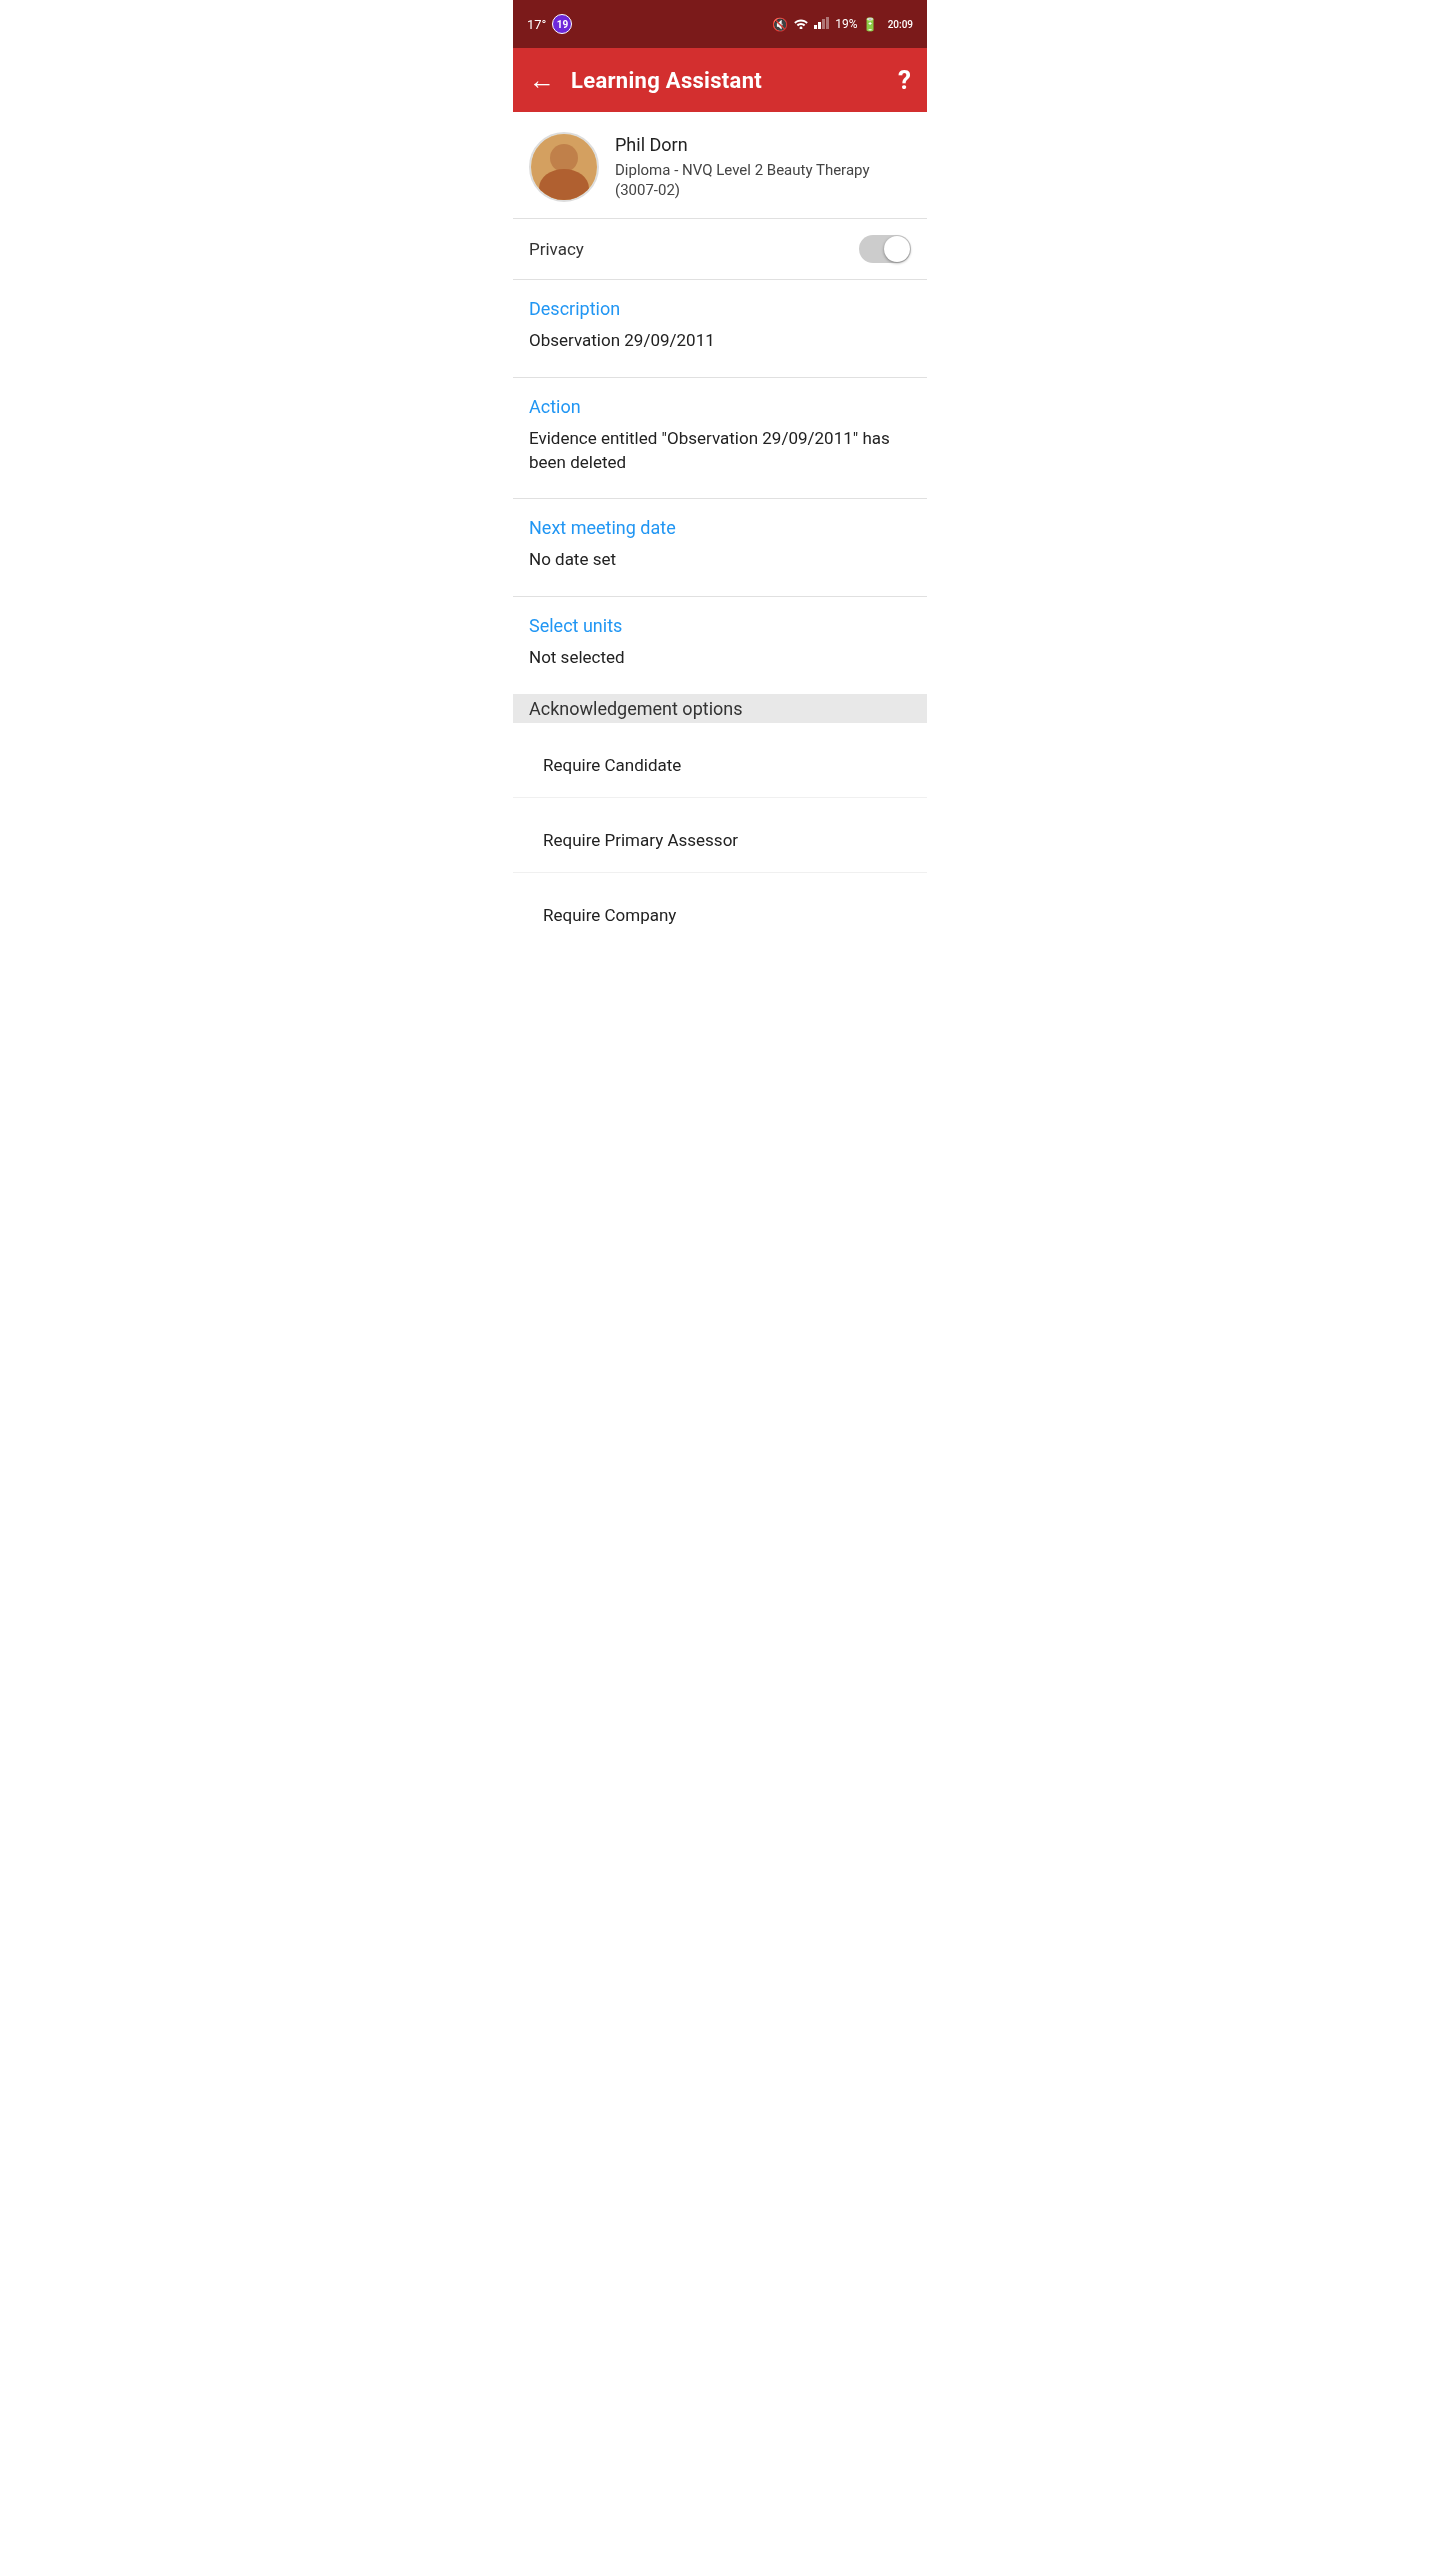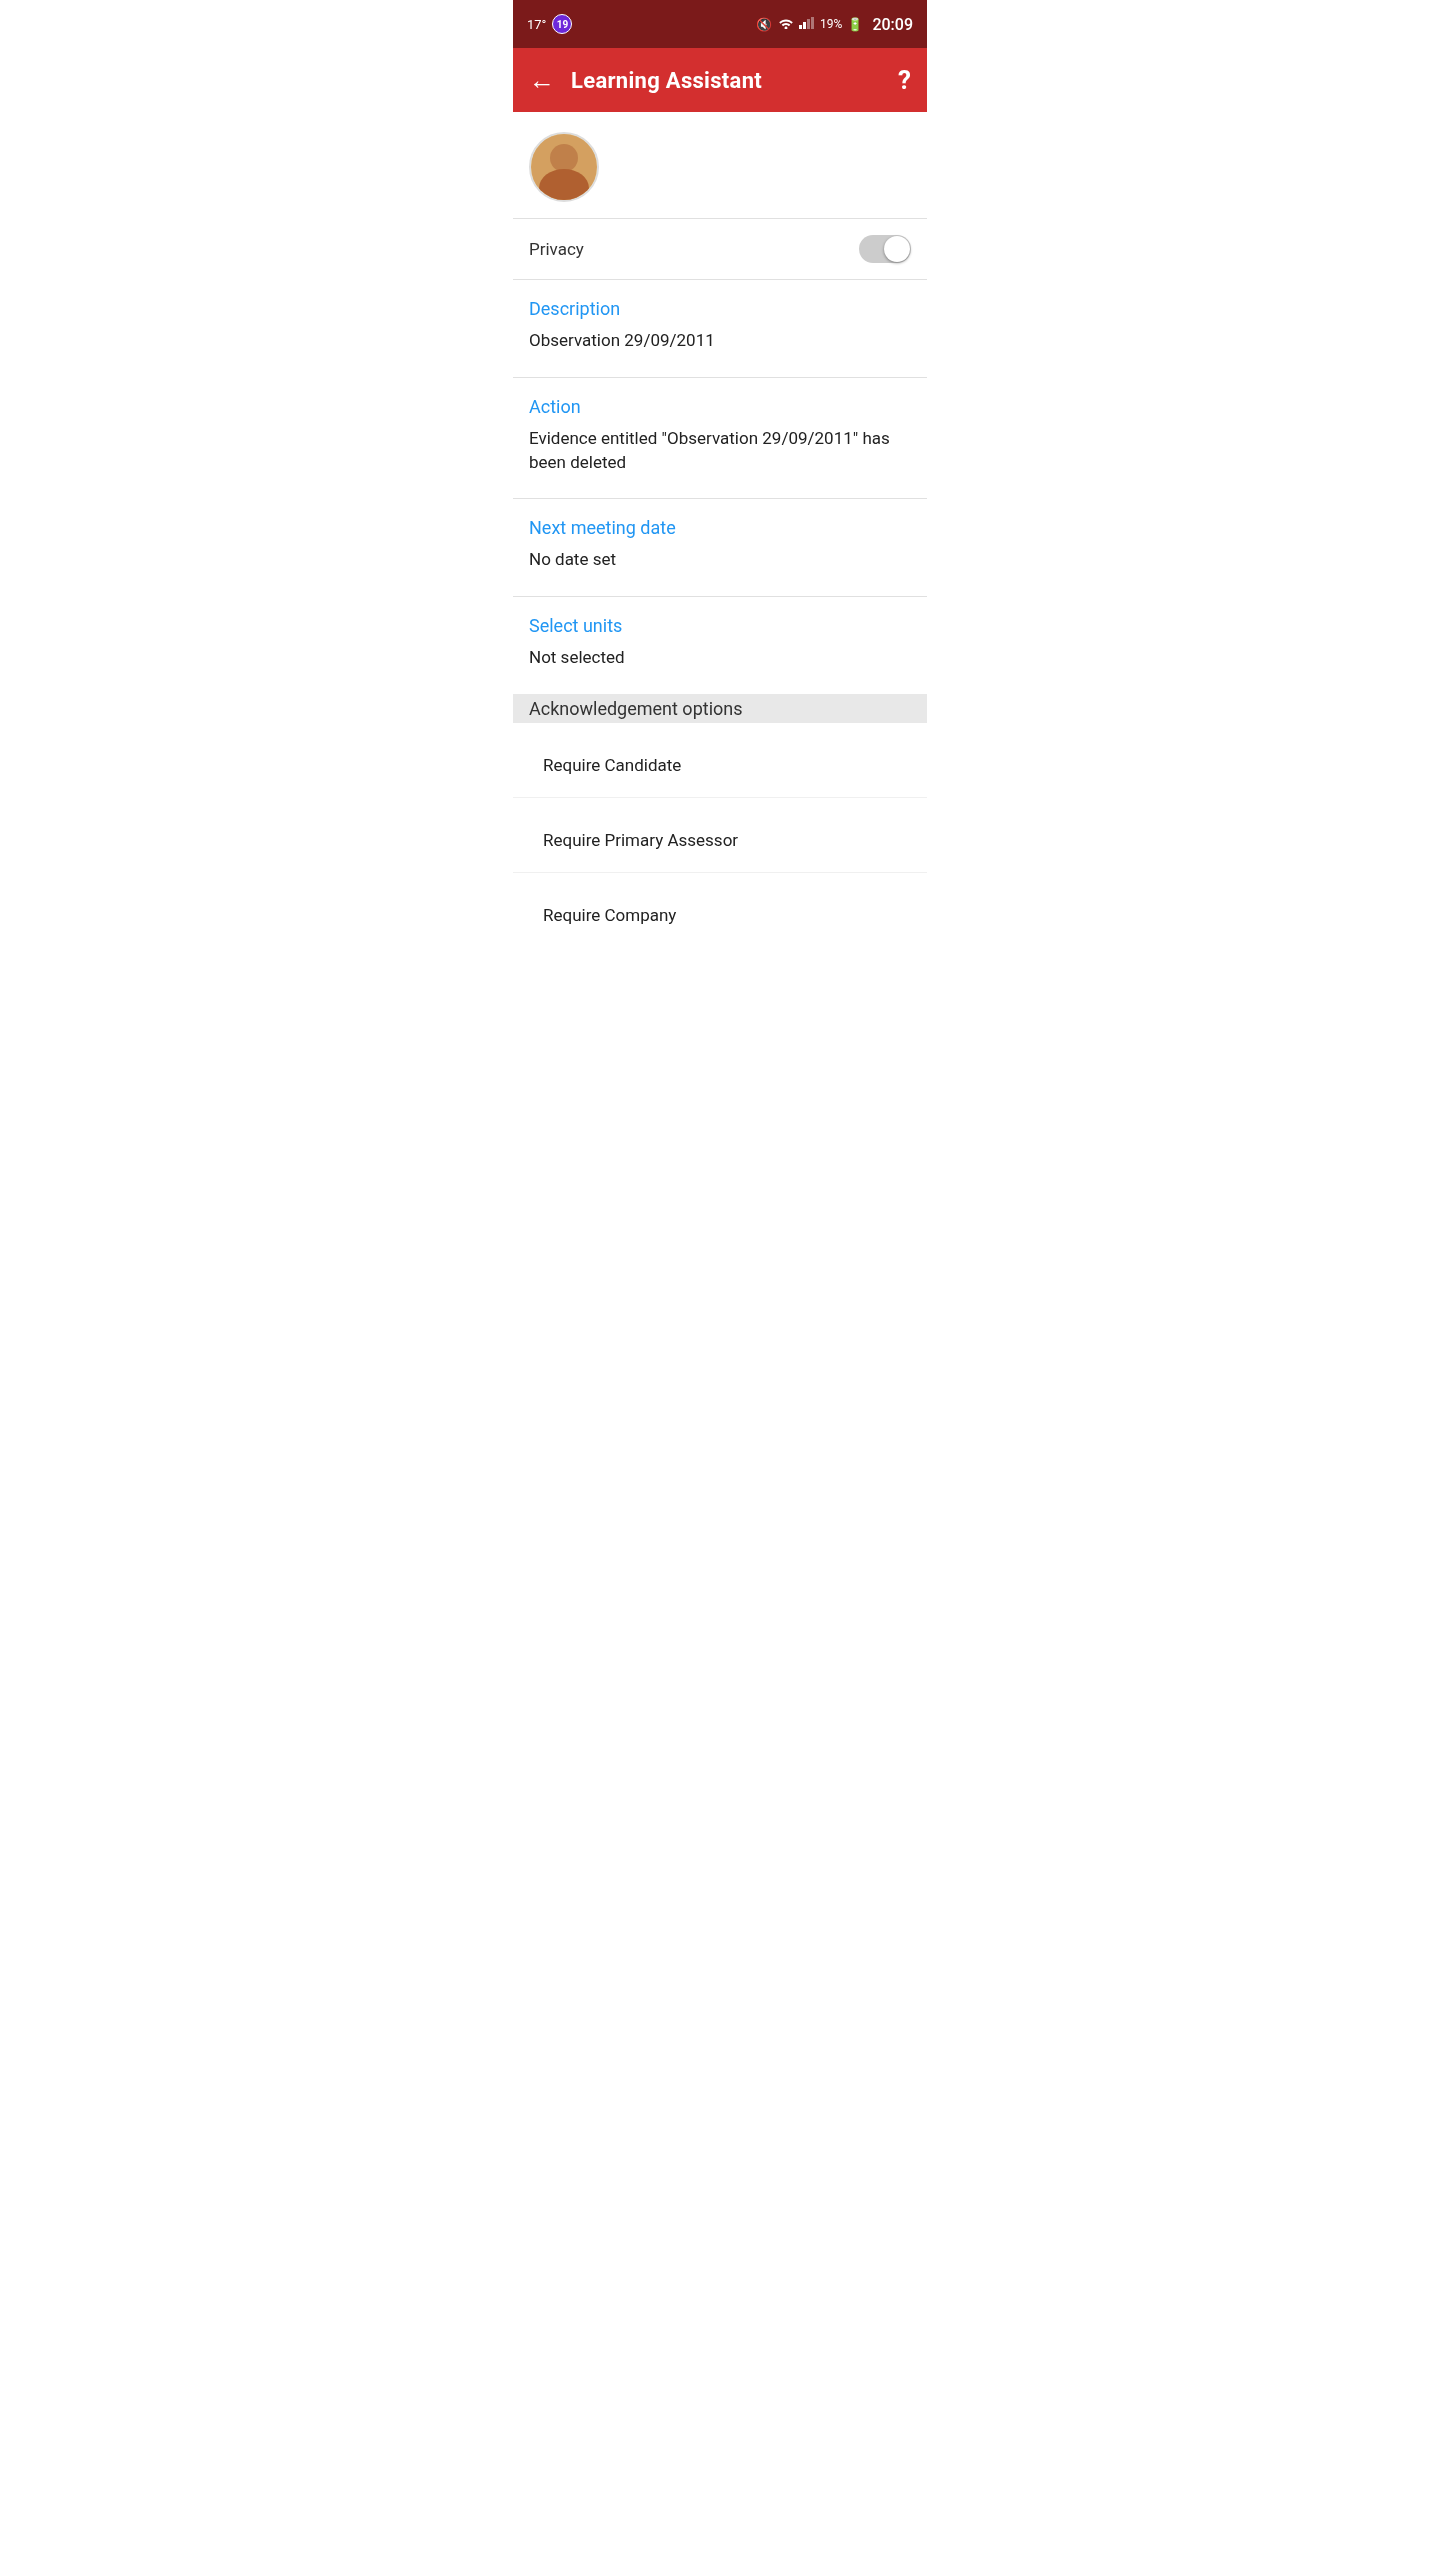--- a/index.html
+++ b/index.html
@@ -260,34 +260,38 @@
     <span style="font-size:13px;">
       <svg width="16" height="12" viewBox="0 0 16 12" fill="white">
         <rect x="0" y="8" width="3" height="4"></rect>
         <rect x="4" y="5" width="3" height="7"></rect>
         <rect x="8" y="2" width="3" height="10" fill="rgba(255,255,255,0.4)"></rect>
         <rect x="12" y="0" width="3" height="12" fill="rgba(255,255,255,0.4)"></rect>
       </svg>
     </span>
     <span style="font-size:12px;">19%</span>
     <span style="font-size:13px;">🔋</span>
-    <span style="font-size:16px; font-weight:500; margin-left:4px;">20:09</span>
+    <span style="font-size:10px; font-weight:500; margin-left:4px;">20:09</span>
   </div>
 </div>
 
 <div class="app-bar">
   <span class="app-bar-back">←</span>
   <span class="app-bar-title">Learning Assistant</span>
   <span class="app-bar-help">?</span>
 </div>
 
 <div class="profile-section">
   <div class="avatar">
     <div class="avatar-person"></div>
   </div>
+  <div class="profile-info">
+    <div class="profile-name">Phil Dorn</div>
+    <div class="profile-course">Diploma - NVQ Level 2 Beauty Therapy (3007-02)</div>
+  </div>
 </div>
 
 <div class="divider"></div>
 
 <div class="privacy-row">
   <span class="privacy-label">Privacy</span>
   <div class="toggle">
     <div class="toggle-knob"></div>
   </div>
 </div>

